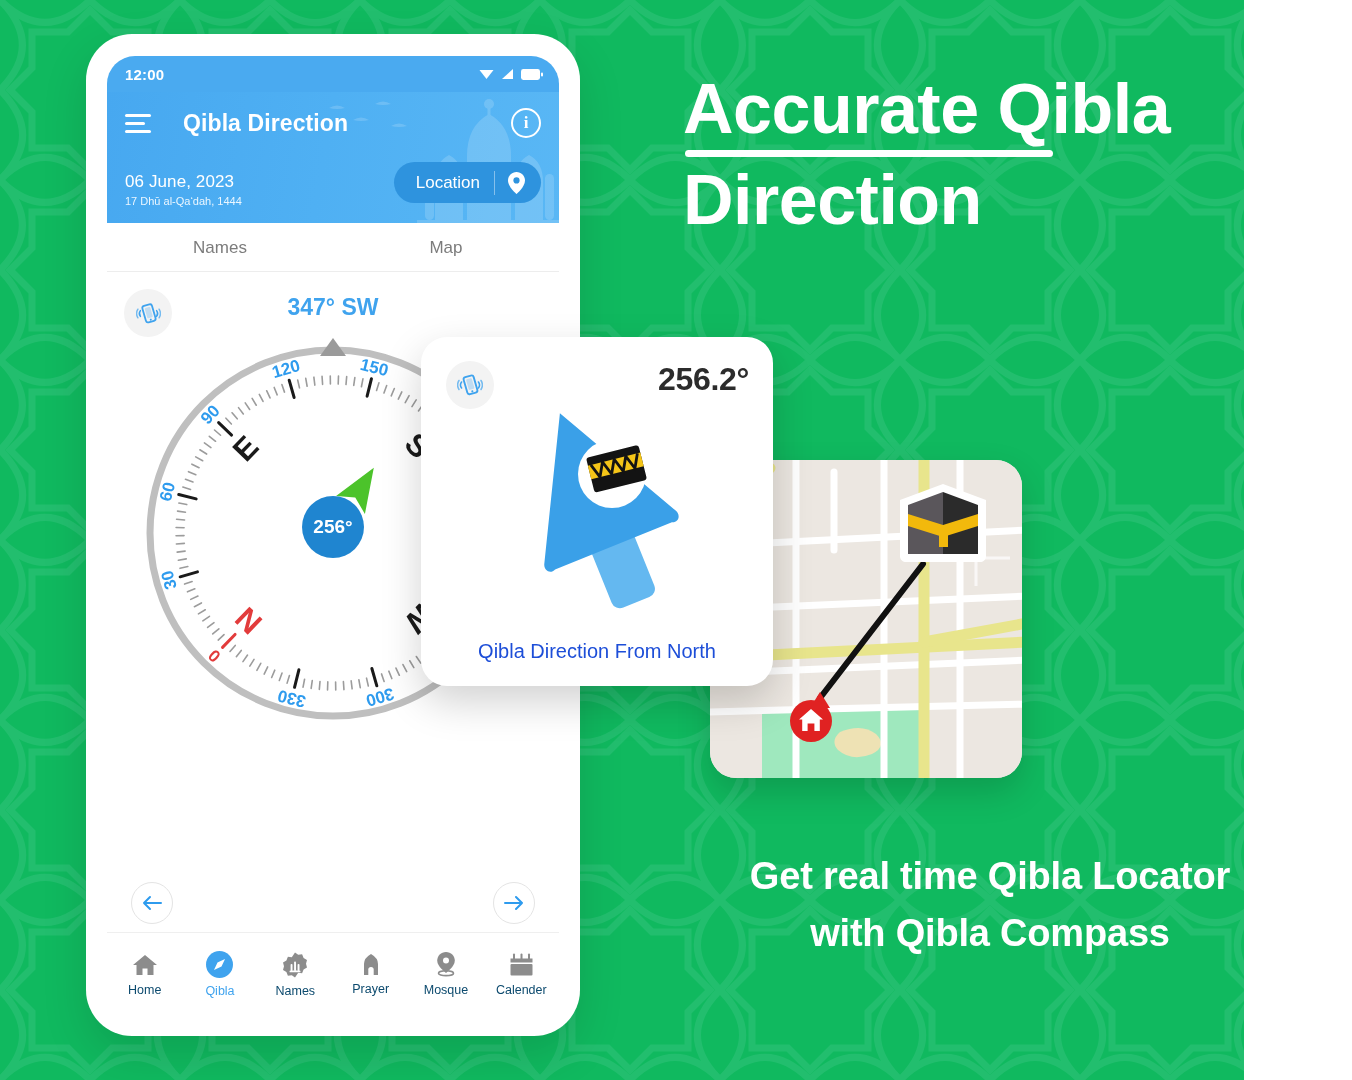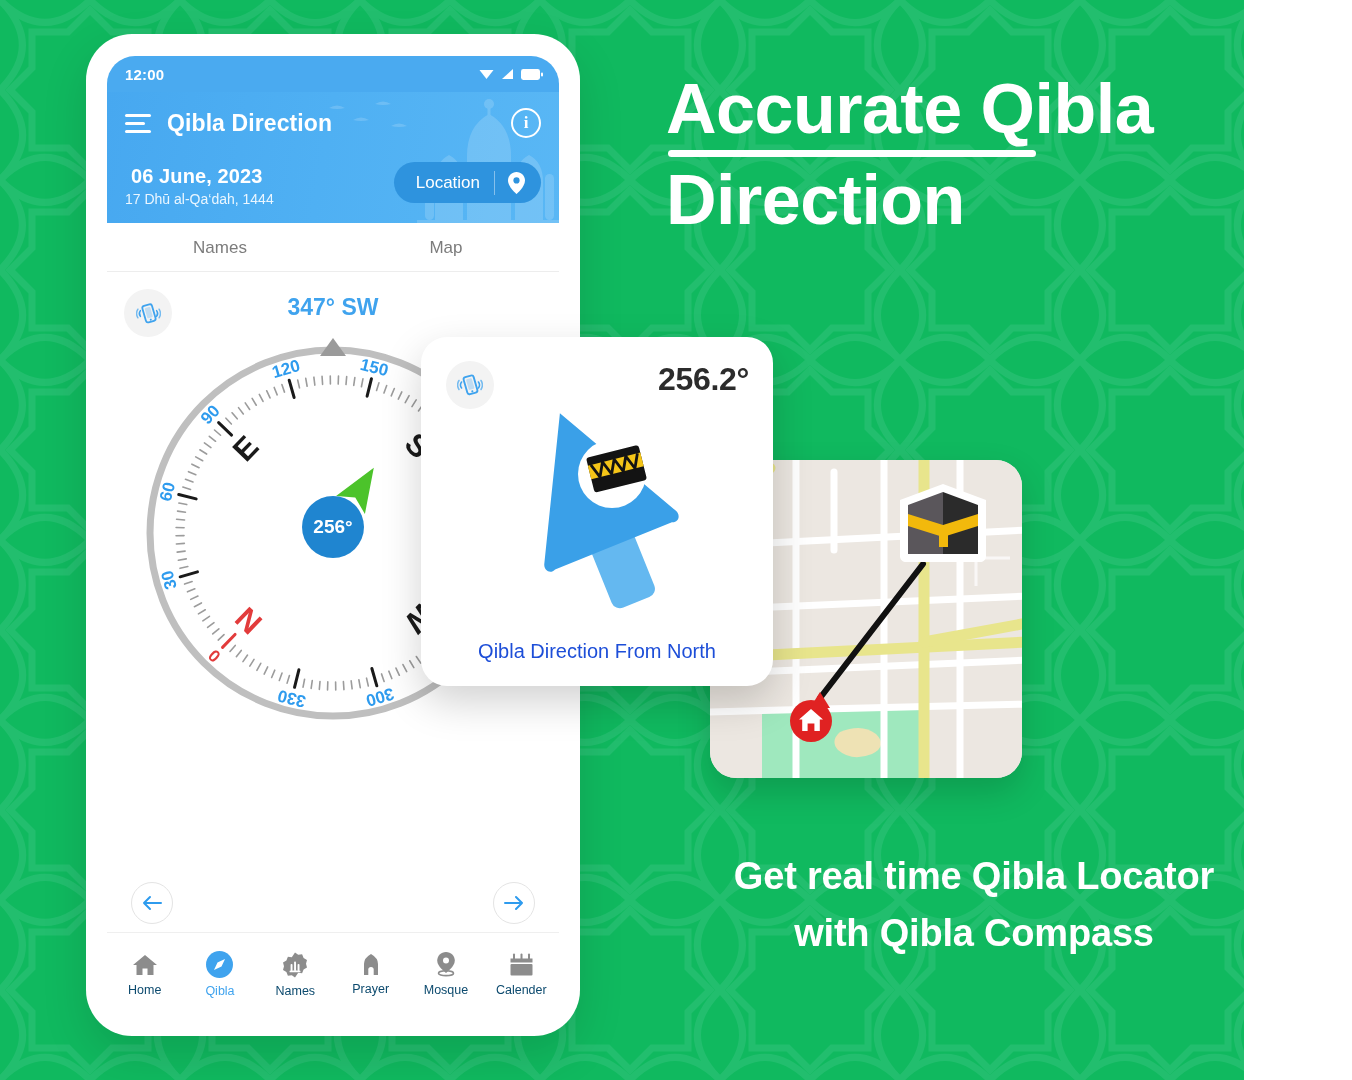--- a/index.html
+++ b/index.html
@@ -62,21 +62,21 @@
     padding: 0 18px 16px 18px;
     overflow: hidden;
   }
   .mosque-deco {
     position: absolute; right: -8px; top: -10px;
     opacity: .16; pointer-events: none;
   }
   .appbar-top {
     position: relative;
     display: flex; align-items: center;
-    height: 62px; gap: 16px;
+    height: 62px; gap: 32px;
   }
   .hamburger { width: 26px; cursor: pointer; }
   .hamburger span {
     display: block; height: 3px; border-radius: 2px;
     background: #fff; margin: 5px 0;
   }
   .hamburger span:nth-child(1) { width: 26px; }
   .hamburger span:nth-child(2) { width: 20px; }
   .hamburger span:nth-child(3) { width: 26px; }
   .app-title {
@@ -92,26 +92,25 @@
     font-family: "Liberation Serif", serif;
     cursor: pointer;
   }
   .appbar-bottom {
     position: relative;
     display: flex; align-items: flex-end;
     justify-content: space-between;
     margin-top: 8px;
   }
   .date-greg {
-    color: #fff; font-size: 20px; font-weight: bold;
+    color: #fff; font-size: 17px; font-weight: normal;
     letter-spacing: .1px;
-    margin-left: 6px;
   }
   .date-hijri {
-    color: #EAF6FF; font-size: 14px; margin-top: 3px;
+    color: #EAF6FF; font-size: 11px; margin-top: 3px;
   }
   .loc-pill {
     display: flex; align-items: center;
     background: #2E93DE;
     border-radius: 22px;
     height: 41px;
     padding: 0 4px 0 0;
     margin-bottom: 4px;
     cursor: pointer;
   }
@@ -233,39 +232,39 @@
     left: 710px; top: 460px;
     width: 312px; height: 318px;
     border-radius: 26px;
     overflow: hidden;
     background: #EFEBE6;
     box-shadow: 0 14px 34px rgba(0,0,0,.16);
   }
   
   #headline {
     position: absolute;
-    left: 666px; top: 72px;
+    left: 683px; top: 72px;
     width: 660px;
   }
   #headline .h-line {
     color: #fff;
     font-size: 70px;
     font-weight: bold;
     line-height: 1.06;
     letter-spacing: -.5px;
     white-space: nowrap;
   }
   #headline .underline {
     width: 368px; height: 7px;
     background: #fff; border-radius: 4px;
     margin: 4px 0 6px 2px;
   }
   #tagline {
     position: absolute;
-    left: 624px; top: 848px;
+    left: 640px; top: 848px;
     width: 700px;
     text-align: center;
     color: #fff;
     font-size: 38px;
     font-weight: bold;
     line-height: 1.5;
     letter-spacing: -.2px;
   }
 </style>
 </head>

